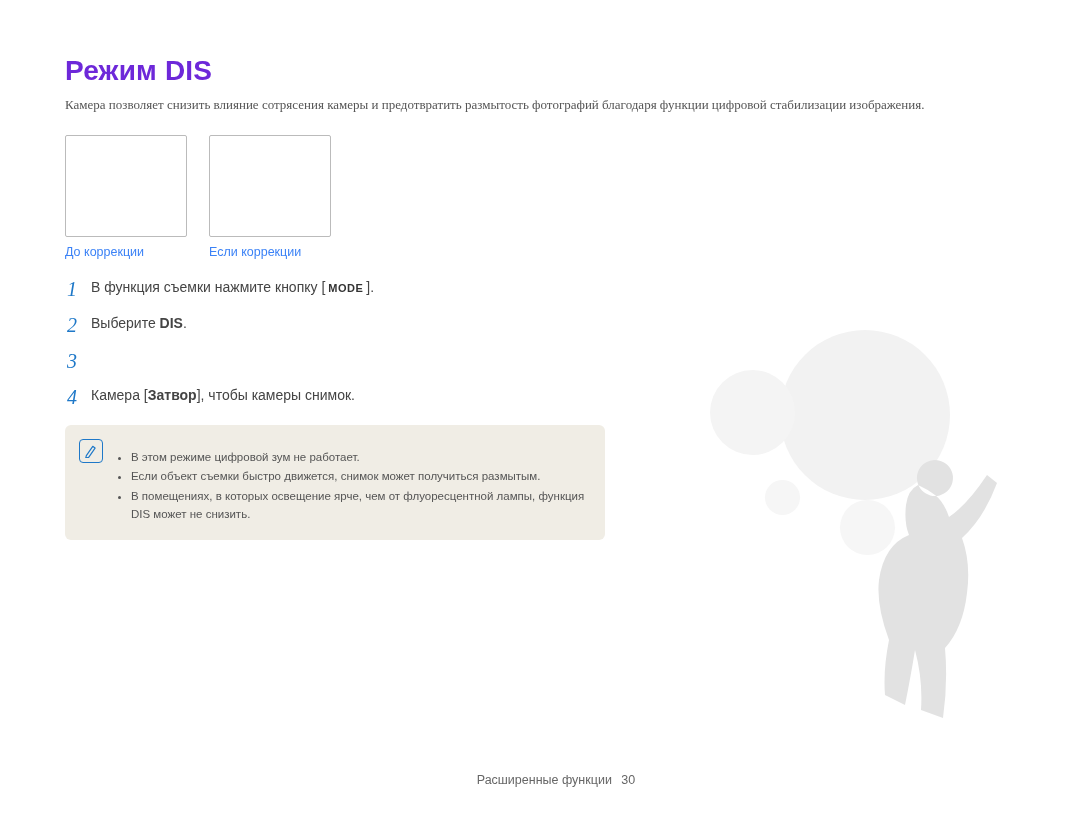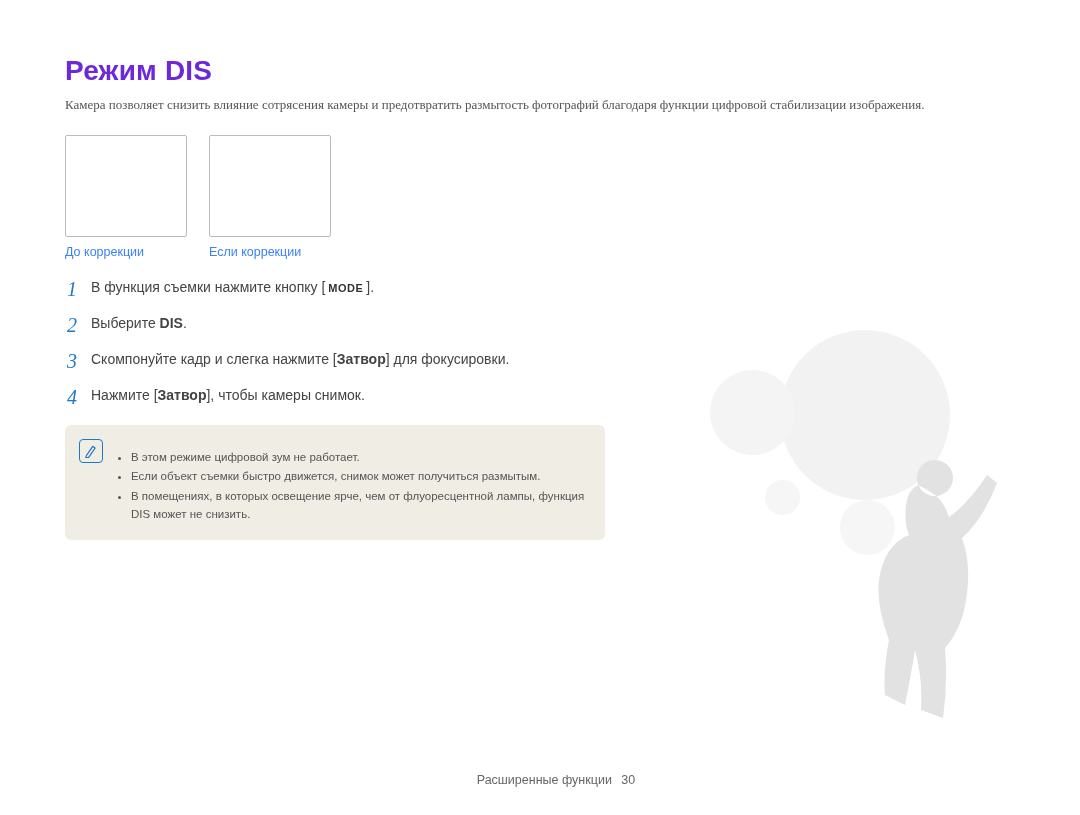--- a/index.html
+++ b/index.html
@@ -190,29 +190,26 @@
 
     <div class="step">
       <div class="step-num">2</div>
       <div class="step-text">
         <span>Выберите </span><strong>DIS</strong><span>.</span>
       </div>
     </div>
 
     <div class="step">
       <div class="step-num">3</div>
-      <div class="step-text">
-        <span>Скомпонуйте кадр и слегка нажмите [</span><strong>Затвор</strong><span>] для фокусировки.</span>
-      </div>
     </div>
 
     <div class="step">
       <div class="step-num">4</div>
       <div class="step-text">
-        <span>Нажмите [</span><strong>Затвор</strong><span>], чтобы камеры снимок.</span>
+        <span>Камера [</span><strong>Затвор</strong><span>], чтобы камеры снимок.</span>
       </div>
     </div>
 
   </div>
 
   <div class="note">
     <div class="note-icon">
       <svg width="14" height="14" viewBox="0 0 24 24">
         <path d="M4 20 L15 4 L19 7 L8 23 L3 24 Z" fill="none" stroke="#1E78C8" stroke-width="2" stroke-linejoin="round" stroke-linecap="round"></path>
       </svg>

